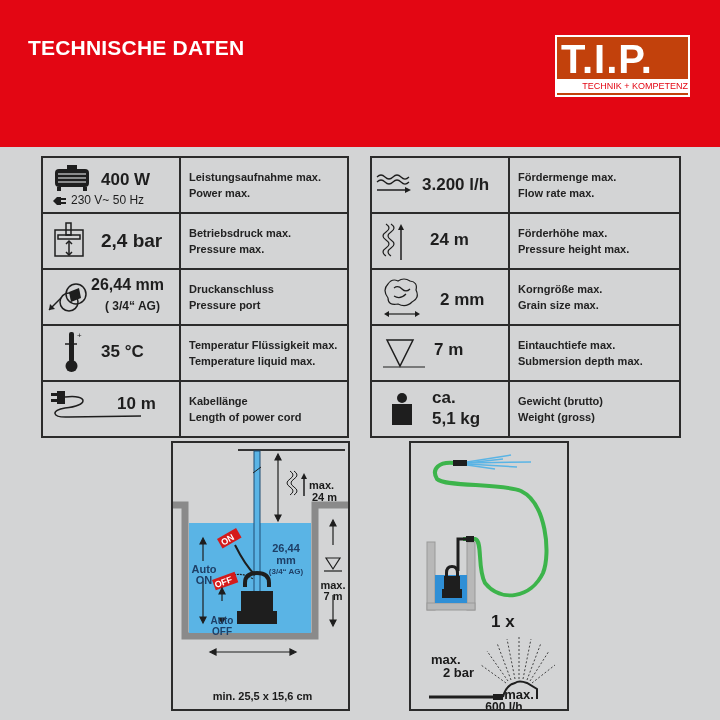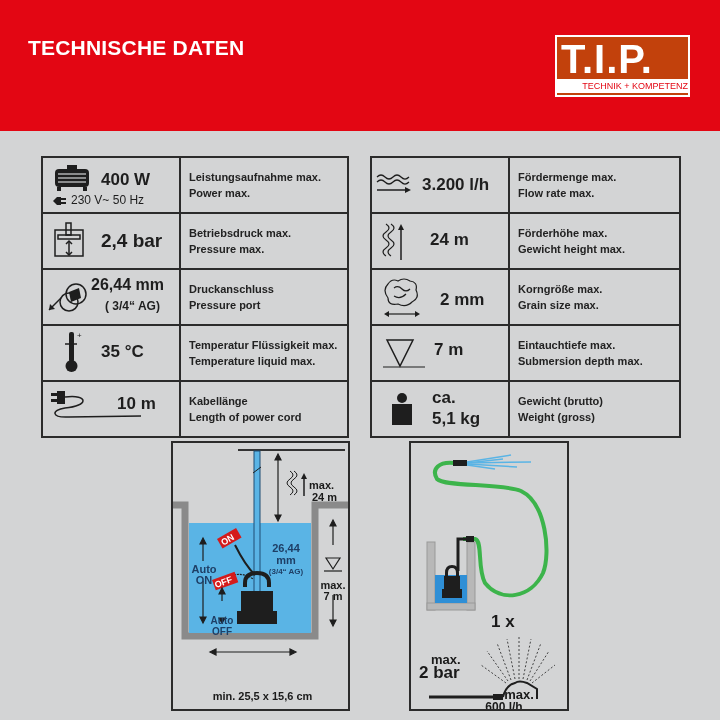--- a/index.html
+++ b/index.html
@@ -1,18 +1,18 @@
 <!DOCTYPE html>
 <html><head>
 <meta charset="utf-8">
 <style>
   * { box-sizing: border-box; margin: 0; padding: 0; }
   html, body { width: 720px; height: 720px; overflow: hidden; }
   body { background: #d3d4d5; font-family: "Liberation Sans", sans-serif; color: #1a1a1a; position: relative; }
-  .header { position: absolute; left: 0; top: 0; width: 720px; height: 131px; background: #e30613; }
+  .header { position: absolute; left: 0; top: 0; width: 720px; height: 147px; background: #e30613; }
   .header-title { position: absolute; left: 28px; top: 36px; color: #fff; font-size: 21px; font-weight: bold; letter-spacing: 0.2px; }
   .logo { position: absolute; left: 555px; top: 35px; width: 135px; height: 62px; border: 2px solid #fff; background: #c2410c; }
   .logo-main { position: absolute; left: 4px; top: 0px; color: #fff; font-size: 40px; font-weight: bold; letter-spacing: 1px; line-height: 44px; }
   .logo-sub { position: absolute; left: 0; bottom: 2px; width: 100%; background: #fff; color: #e30613; font-size: 9px; text-align: right; line-height: 14px; height: 14px; }
 
   table.spec { position: absolute; border-collapse: collapse; }
   table.spec td { border: 2px solid #2b2b2b; vertical-align: middle; }
   #left-table { left: 41px; top: 156px; width: 308px; }
   #right-table { left: 370px; top: 156px; width: 311px; }
   table.spec tr { height: 40px; }
@@ -167,21 +167,21 @@
       <svg class="icon" style="left:10px;top:8px" width="24" height="40" viewBox="0 0 24 40">
         <path d="M4 2 q6 4 0 8 t0 8 t0 8 t0 8 M9 2 q6 4 0 8 t0 8 t0 8 t0 8" fill="none" stroke="#1e1e1e" stroke-width="1.2"></path>
         <line x1="19" y1="6" x2="19" y2="38" stroke="#1e1e1e" stroke-width="1.5"></line>
               <path d="M16 8 L19 2 L22 8 Z" fill="#1e1e1e"></path>
       </svg>
       <div class="v" style="left:58px;top:16px;font-size:17px">24 m</div>
     </div>
         </td>
     <td class="desc">
       <div>Förderhöhe max.</div>
-      <div>Gewicht height max.</div>
+      <div>Pressure height max.</div>
     </td>
   </tr>
   <tr>
     <td class="val">
           <div class="cell">
       <svg class="icon" style="left:10px;top:6px" width="40" height="42" viewBox="0 0 40 42">
         <path d="M6 8 Q10 2 16 5 Q22 1 28 5 Q36 6 34 14 Q38 22 30 26 Q24 32 16 28 Q6 30 6 22 Q0 14 6 8 Z" fill="none" stroke="#1e1e1e" stroke-width="1.2"></path>
         <path d="M12 12 q4 -3 8 1 q4 4 8 0 M12 20 q6 4 12 -2" fill="none" stroke="#1e1e1e" stroke-width="1.2"></path>
         <line x1="4" y1="38" x2="36" y2="38" stroke="#1e1e1e" stroke-width="1.2"></line>
         <path d="M2 38 L7 35 L7 41 Z M38 38 L33 35 L33 41 Z" fill="#1e1e1e"></path>
@@ -341,16 +341,16 @@
       <line x1="121" y1="240" x2="144" y2="222"></line>
     </g>
 
     <path d="M92 254 Q95 242 104 240 Q108 237 116 240 L126 246 V256" fill="none" stroke="#1e1e1e" stroke-width="2"></path>
 
     <line x1="18" y1="254" x2="84" y2="254" stroke="#1e1e1e" stroke-width="3"></line>
     <rect x="82" y="251" width="10" height="6" fill="#1e1e1e"></rect>
   </svg>
   <div class="dtext" style="left:80px;top:173px;font-size:17px">1 x</div>
   <div class="dtext" style="left:20px;top:210px;font-size:13px;line-height:13px;text-align:left">max.</div>
-  <div class="dtext" style="left:8px;top:223px;font-size:17px;line-height:13px;text-align:right">2 bar</div>
+  <div class="dtext" style="left:32px;top:223px;font-size:13px;line-height:13px;text-align:right">2 bar</div>
   <div class="dtext" style="left:88px;top:245px;width:40px;font-size:13px;line-height:13px">max.</div>
   <div class="dtext" style="left:60px;top:258px;width:66px;font-size:12px;line-height:13px">600 l/h</div>
 </div>
 
 </body></html>

